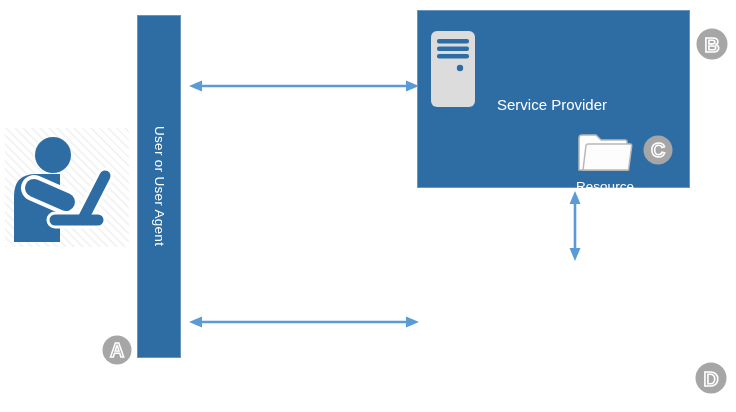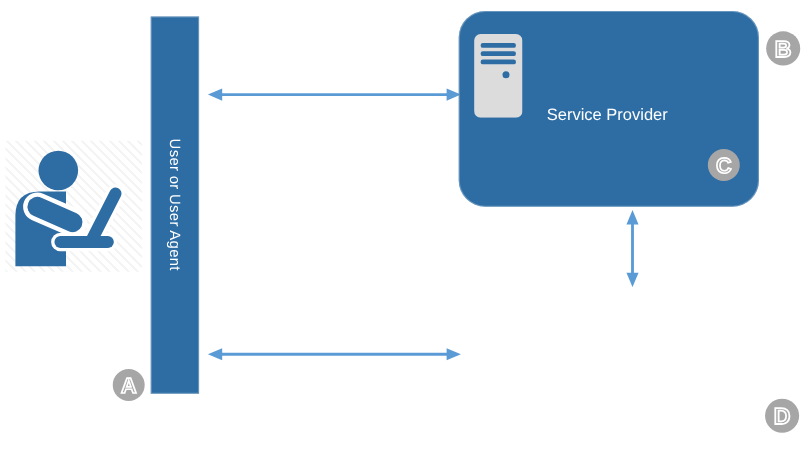--- a/index.html
+++ b/index.html
@@ -32,21 +32,21 @@
     font-size: 13.5px;
     letter-spacing: 0.3px;
     white-space: nowrap;
   }
 
   
   .box {
     background: var(--box-blue, #2e6da4);
     box-shadow: inset 0 0 0 1px rgba(255,255,255,0.28);
   }
-  .box-sp  { left: 417px; top: 10px;  width: 273px; height: 178px; border-radius: 24px; }
+  .box-sp  { left: 417px; top: 10px;  width: 273px; height: 178px; }
   .box-idp { left: 417px; top: 266px; width: 273px; height: 134px; }
   .box-label {
     position: absolute;
     color: var(--label-white, #ffffff);
     font-size: 15px;
     white-space: nowrap;
   }
   .sp-label  { left: 80px; top: 86px; }
   .idp-label { left: 80px; top: 57px; }
 
@@ -137,20 +137,27 @@
 
   <div class="abs box box-sp">
     <svg class="server-sp" width="44" height="76" viewBox="0 0 44 76">
       <rect class="server-body" x="0" y="0" width="44" height="76" rx="6"></rect>
       <rect class="server-detail" x="6" y="8" width="32" height="4.5" rx="2"></rect>
       <rect class="server-detail" x="6" y="15.5" width="32" height="4.5" rx="2"></rect>
       <rect class="server-detail" x="6" y="23" width="32" height="4.5" rx="2"></rect>
       <circle class="server-detail" cx="29" cy="37" r="3.2"></circle>
     </svg>
     <span class="box-label sp-label">Service Provider</span>
+    <div class="resource">
+      <svg width="60" height="46" viewBox="0 0 60 46">
+        <path class="folder-back" d="M4,42 L4,10 Q4,7 7,7 L21,7 L26,12 L50,12 Q52,12 52,14 L52,42 Z"></path>
+        <path class="folder-front" d="M8,42 L11,17.5 Q11.3,16 13,16 L55,16 Q57,16.2 56.7,18 L53.5,42 Z"></path>
+      </svg>
+      <span class="resource-label">Resource</span>
+    </div>
     <svg class="badge badge-c" width="30" height="30" viewBox="0 0 32 32">
       <circle class="badge-circle" cx="16" cy="16" r="15.5"></circle>
       <text class="badge-letter" x="16" y="23.5">C</text>
     </svg>
   </div>
 
 
   <svg class="badge badge-a" width="30" height="30" viewBox="0 0 32 32">
     <circle class="badge-circle" cx="16" cy="16" r="15.5"></circle>
     <text class="badge-letter" x="16" y="23.5">A</text>

